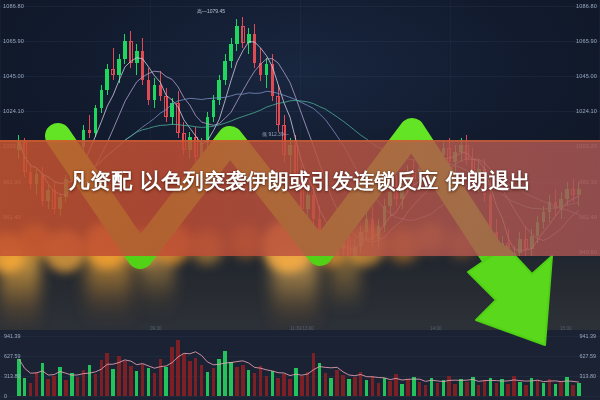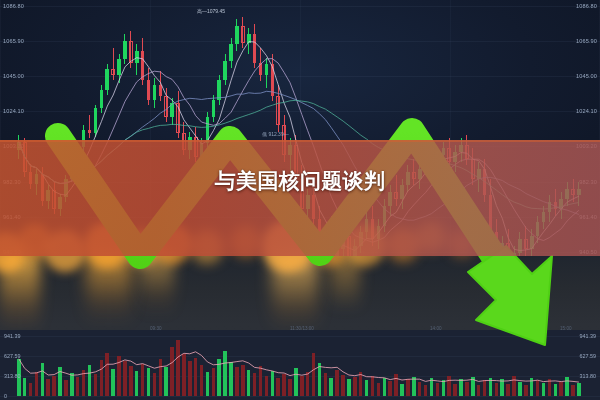--- a/index.html
+++ b/index.html
@@ -709,16 +709,16 @@
     <g>
       <polyline points="58,136 140,256 230,139 320,253 412,131 508,278" fill="none" stroke="url(#agrad)" stroke-width="26" stroke-linecap="round" stroke-linejoin="round"></polyline>
       <polygon points="545,345 476,320 496,300 468,272 506,246 532,274 552,256" fill="#5ad81c" stroke="#4fd014" stroke-width="2" stroke-linejoin="round"></polygon>
     </g>
   </svg>
 
   <div class="band"></div>
   <div class="band-top-edge"></div>
 
   <div class="headline">
-    <div>与美国核问题谈判</div>
+    <div>凡资配 以色列突袭伊朗或引发连锁反应 伊朗退出</div>
   </div>
 
 </div>
 
 </body></html>

